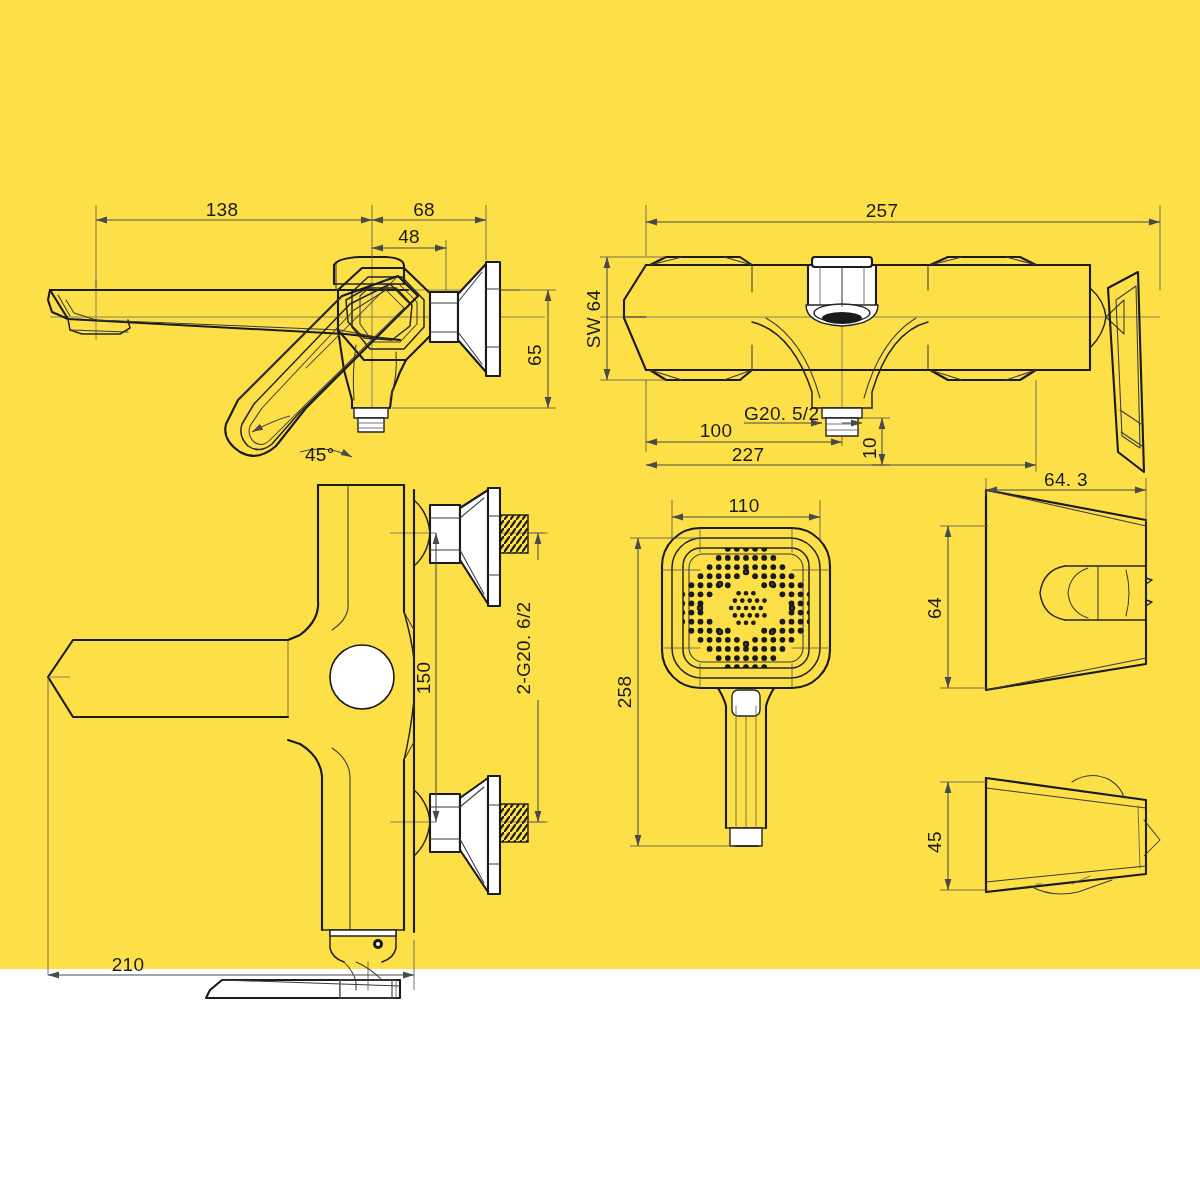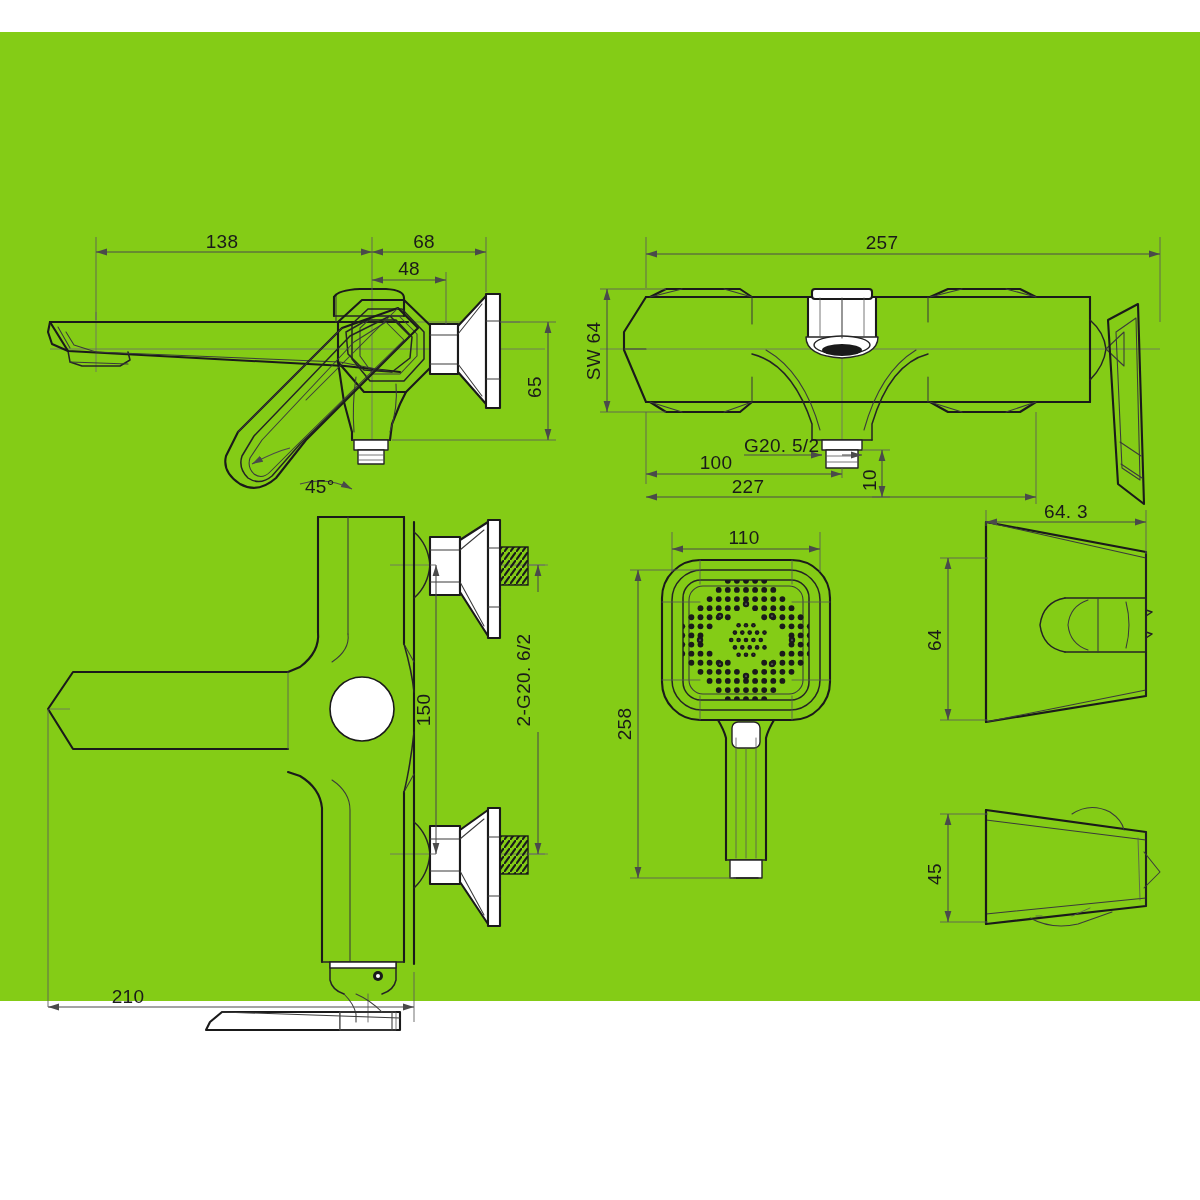--- a/index.html
+++ b/index.html
@@ -11,22 +11,21 @@
   body {
     width: 1200px;
     height: 1200px;
     font-family: "Liberation Sans", sans-serif;
     overflow: hidden;
   }
   #sheet {
     position: relative;
     width: 1200px;
     height: 969px;
-    background: #84cc16;
-    margin-top: 32px;
+    background: #fde047;
   }
   #sheet svg {
     position: absolute;
     top: 0;
     left: 0;
     width: 1200px;
     height: 1200px;
   }
   .obj      { fill: none; stroke: #1a1a1a; stroke-width: 2.1; stroke-linejoin: round; stroke-linecap: round; }
   .obj-med  { fill: none; stroke: #242424; stroke-width: 1.5; stroke-linejoin: round; stroke-linecap: round; }

